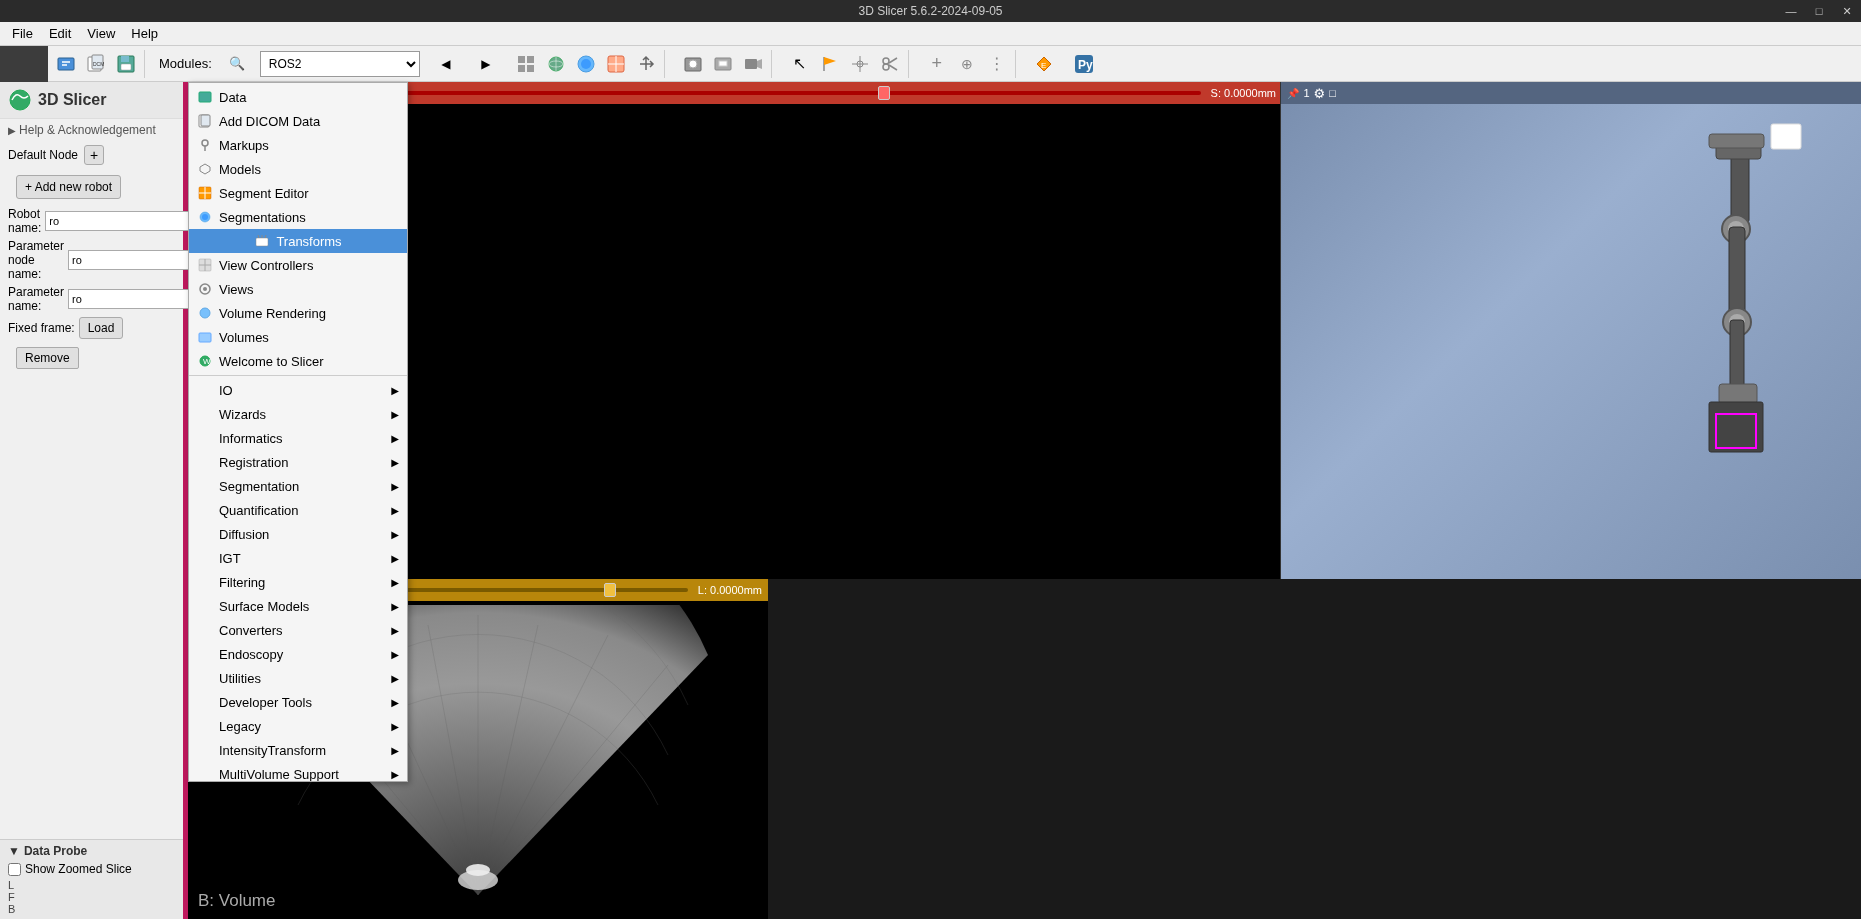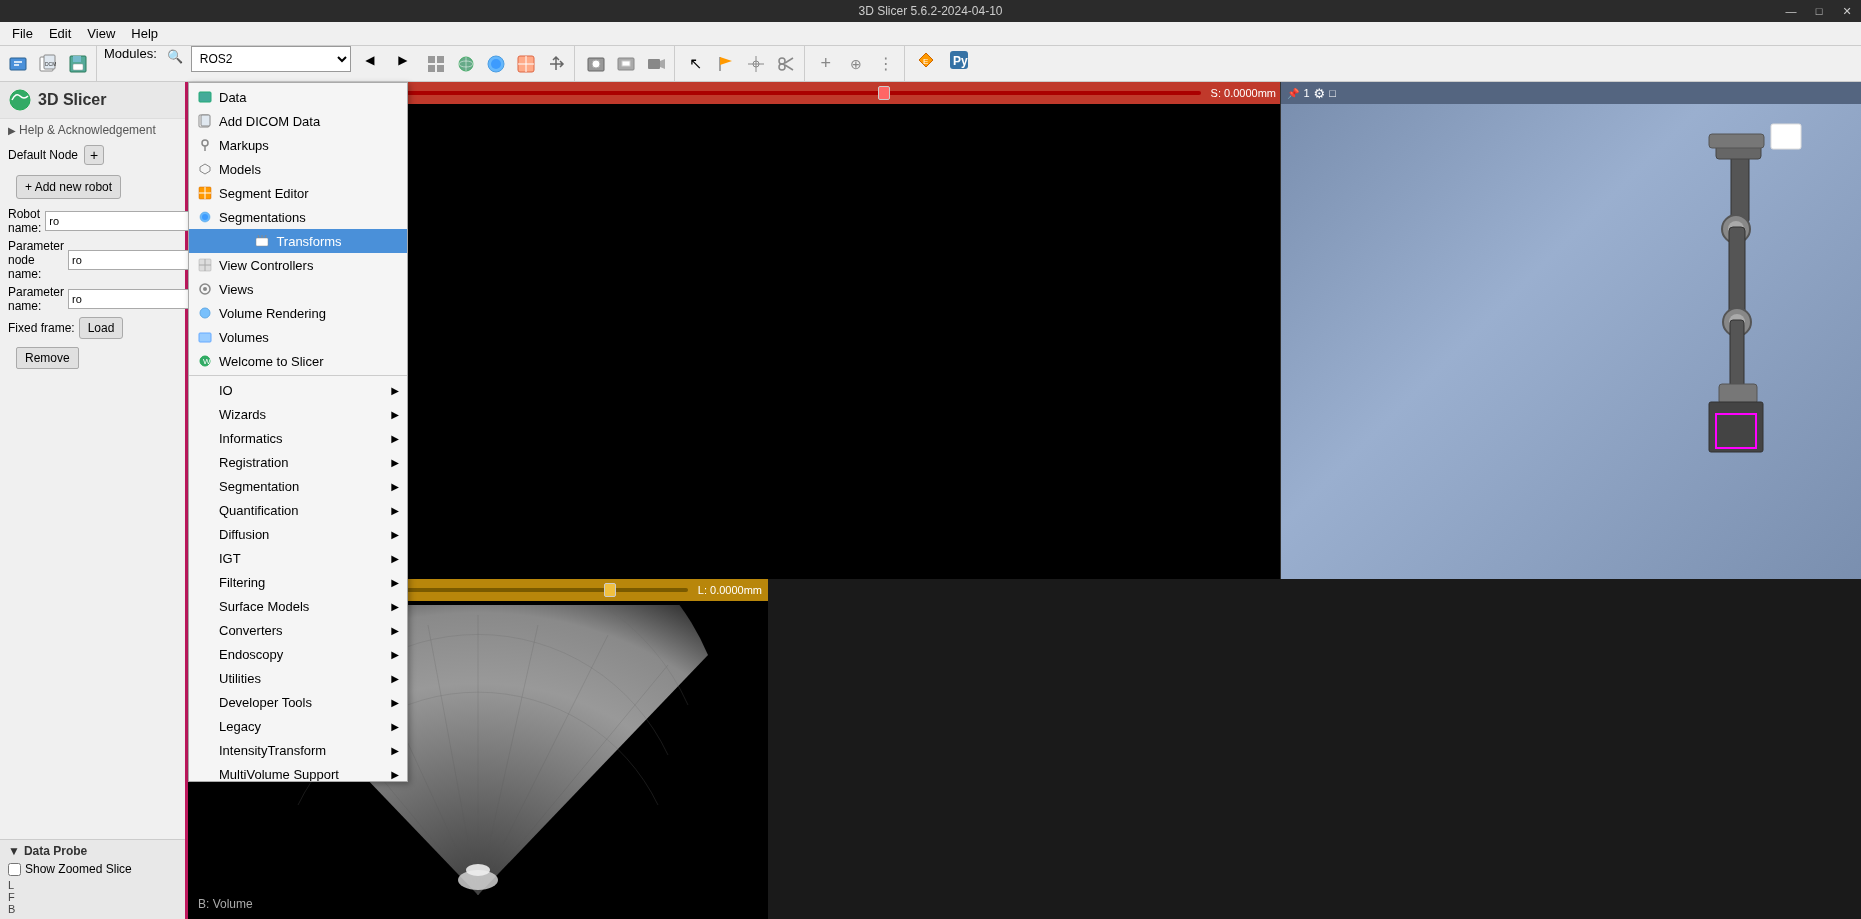--- a/index.html
+++ b/index.html
@@ -47,23 +47,25 @@
       cursor: pointer;
       font-size: 13px;
       color: #000;
     }
 
     
     #toolbar {
       height: 36px;
       background: #f0f0f0;
       display: flex;
+      align-items: center;
       padding: 0 4px;
       border-bottom: 1px solid #ccc;
-      gap: 5px;
+      gap: 12px;
+      margin-left: 48px;
     }
     .toolbar-group {
       display: flex;
       align-items: center;
       gap: 2px;
       border-right: 1px solid #ccc;
       padding-right: 4px;
       margin-right: 2px;
     }
     .toolbar-btn {
@@ -95,21 +97,21 @@
     #main {
       display: flex;
       height: calc(919px - 22px - 24px - 36px);
       background: #3c3c3c;
     }
 
     
     #left-panel {
       width: 188px;
       background: #f0f0f0;
-      border-right: 3px solid #be185d;
+      border-right: 5px solid #be185d;
       display: flex;
       flex-direction: column;
       position: relative;
       z-index: 1;
     }
     .panel-logo {
       display: flex;
       align-items: center;
       gap: 6px;
       padding: 6px 8px;
@@ -281,21 +283,21 @@
     }
     .slice-value {
       font-size: 11px;
       margin-left: auto;
     }
   </style>
 </head>
 <body>
 
 <div id="title-bar">
-  <span>3D Slicer 5.6.2-2024-04-10</span>
+  <span>3D Slicer 5.6.2-2024-09-05</span>
   <div class="win-controls">
     <div class="win-btn">—</div>
     <div class="win-btn">□</div>
     <div class="win-btn close">✕</div>
   </div>
 </div>
 
 <div id="menu-bar">
   <div class="menu-item">File</div>
   <div class="menu-item">Edit</div>
@@ -789,18 +791,18 @@
             <path d="M270 290 L400 30" stroke="#555" stroke-width="0.5" opacity="0.4"></path>
             <path d="M270 290 L460 60" stroke="#555" stroke-width="0.5" opacity="0.4"></path>
 
             <path d="M90 200 A200 200 0 0 1 450 200" stroke="#666" stroke-width="0.5" fill="none" opacity="0.5"></path>
             <path d="M80 150 A210 210 0 0 1 460 150" stroke="#666" stroke-width="0.5" fill="none" opacity="0.5"></path>
             <path d="M60 100 A230 230 0 0 1 480 100" stroke="#666" stroke-width="0.5" fill="none" opacity="0.5"></path>
 
             <ellipse cx="270" cy="275" rx="20" ry="10" fill="#ddd" opacity="0.8"></ellipse>
             <ellipse cx="270" cy="265" rx="12" ry="6" fill="#eee" opacity="0.9"></ellipse>
           </svg>
-          <span style="position:absolute;bottom:8px;left:10px;color:#aaa;font-size:12px;">B: Volume</span>
+          <span style="position:absolute;bottom:8px;left:10px;color:#aaa;font-size:17px;">B: Volume</span>
         </div>
       </div>
     </div>
   </div>
 </div>
 
 </body></html>

